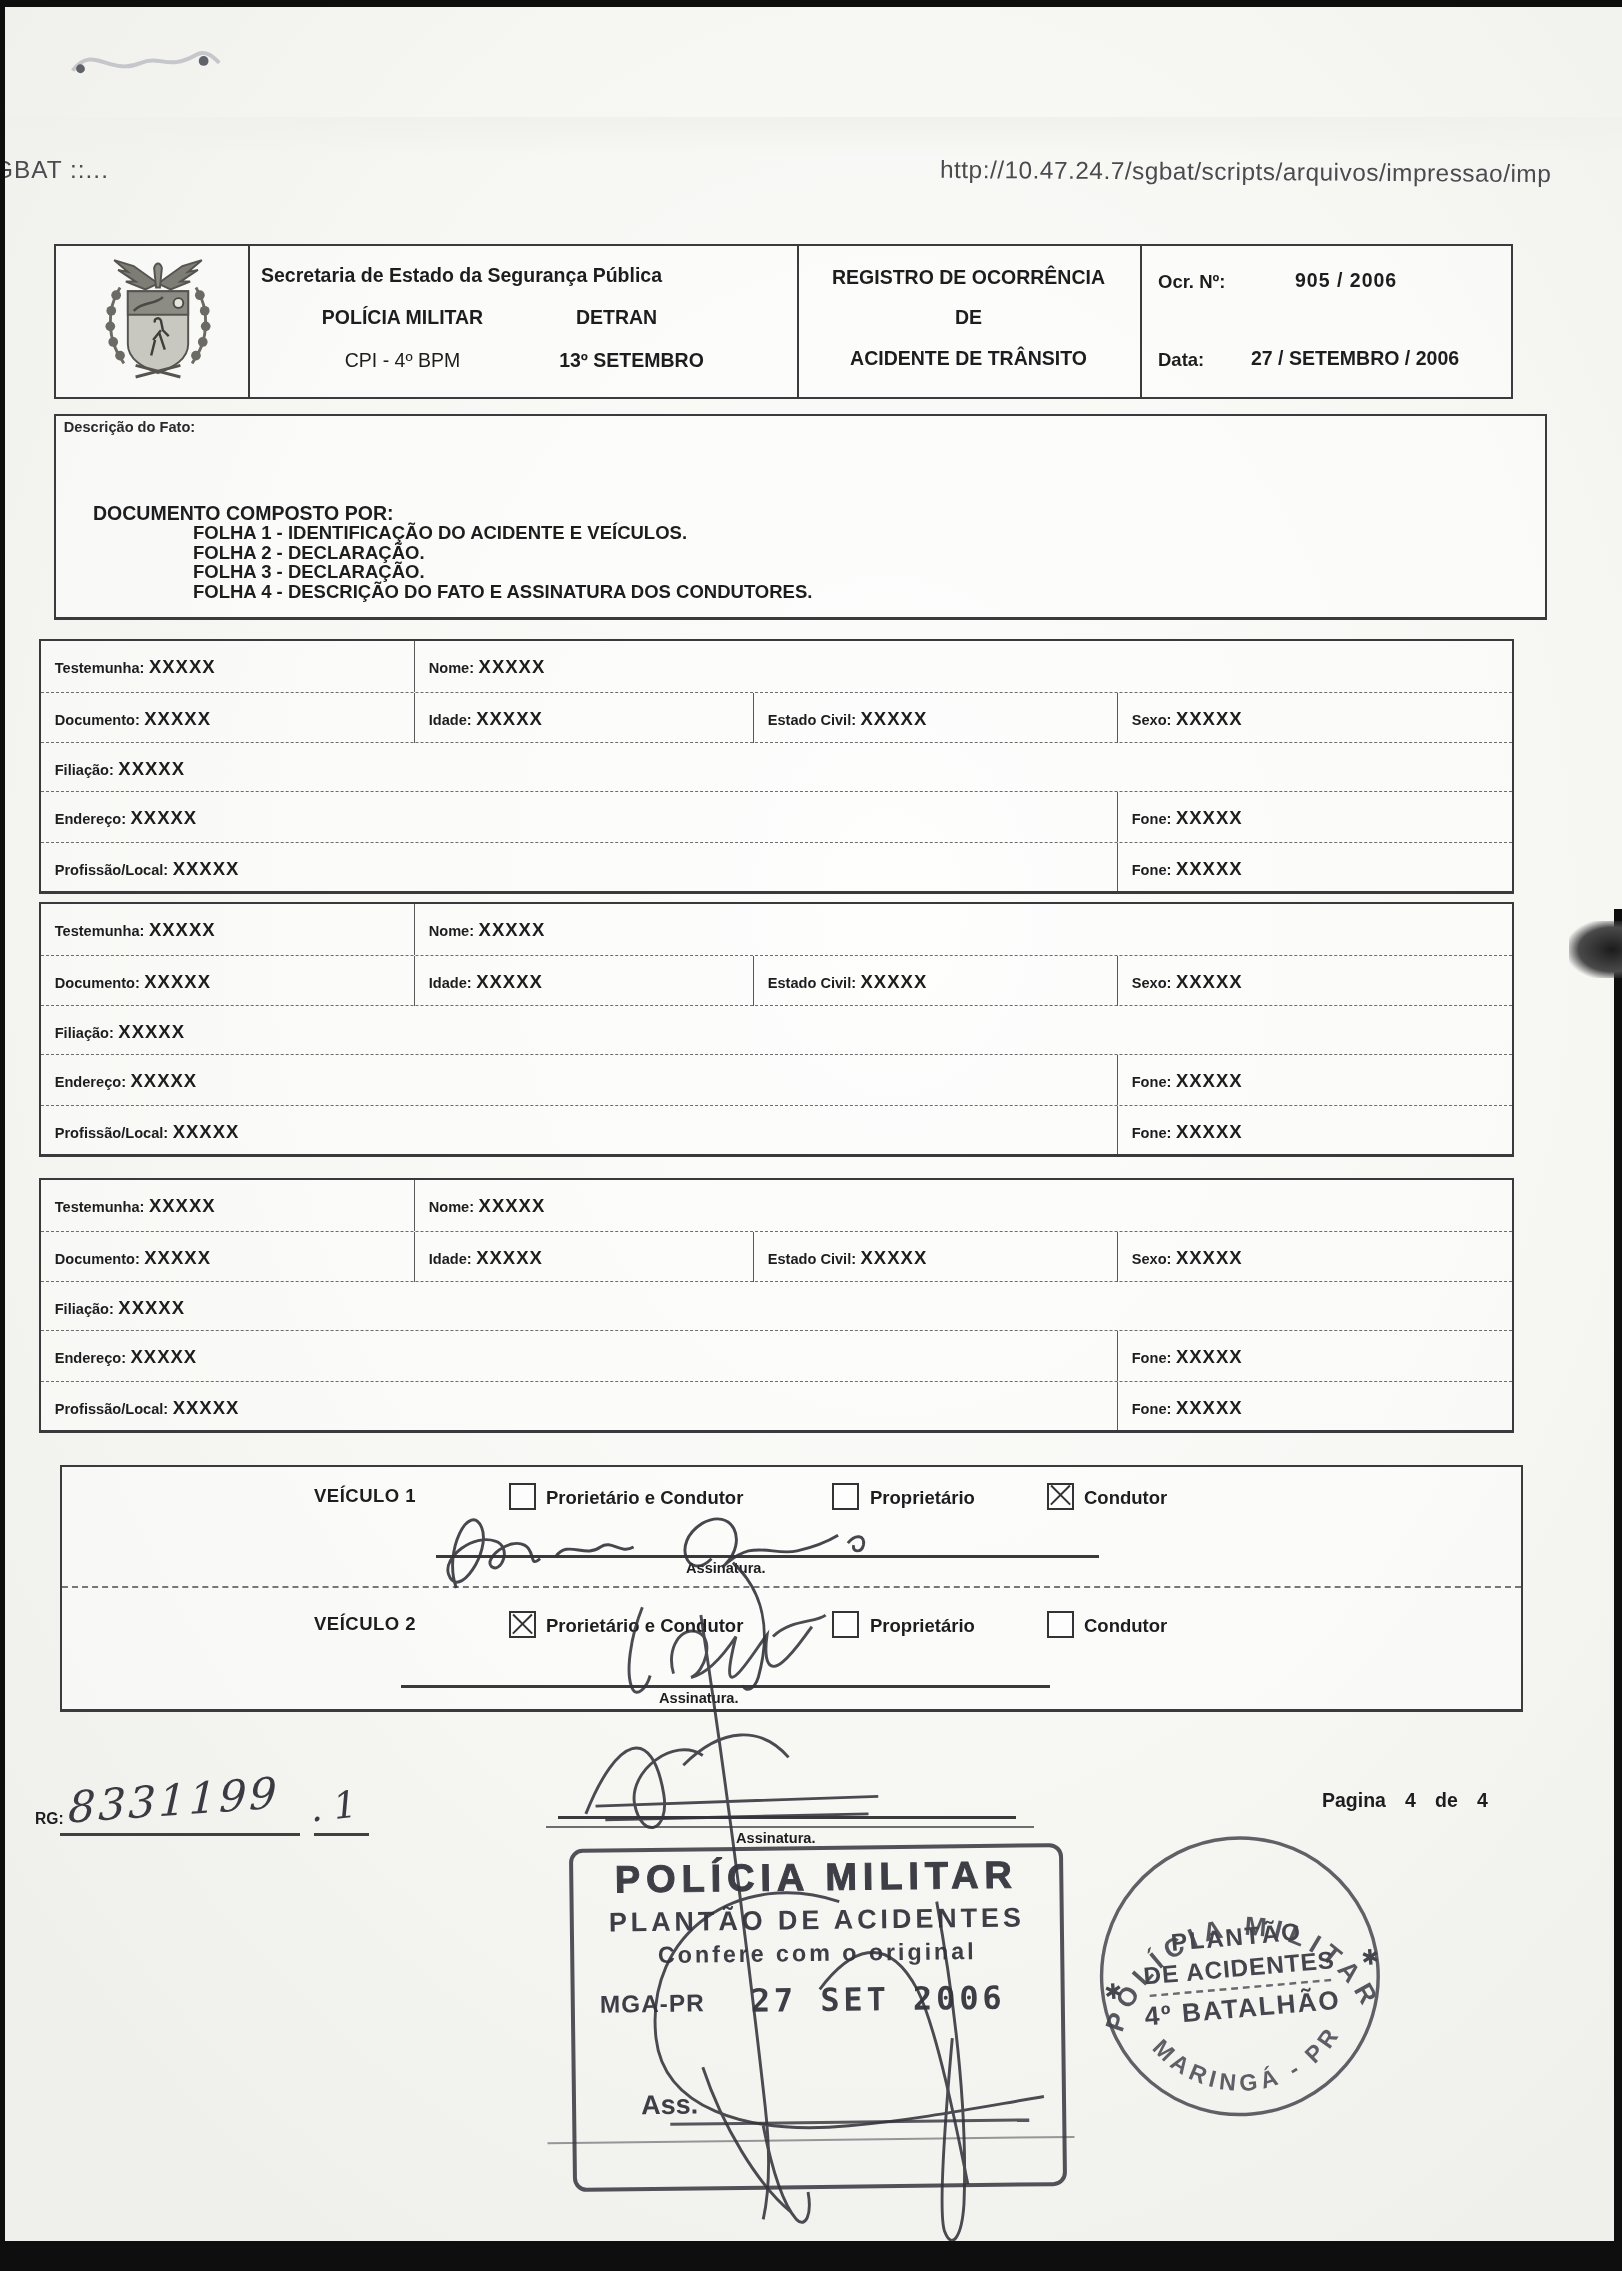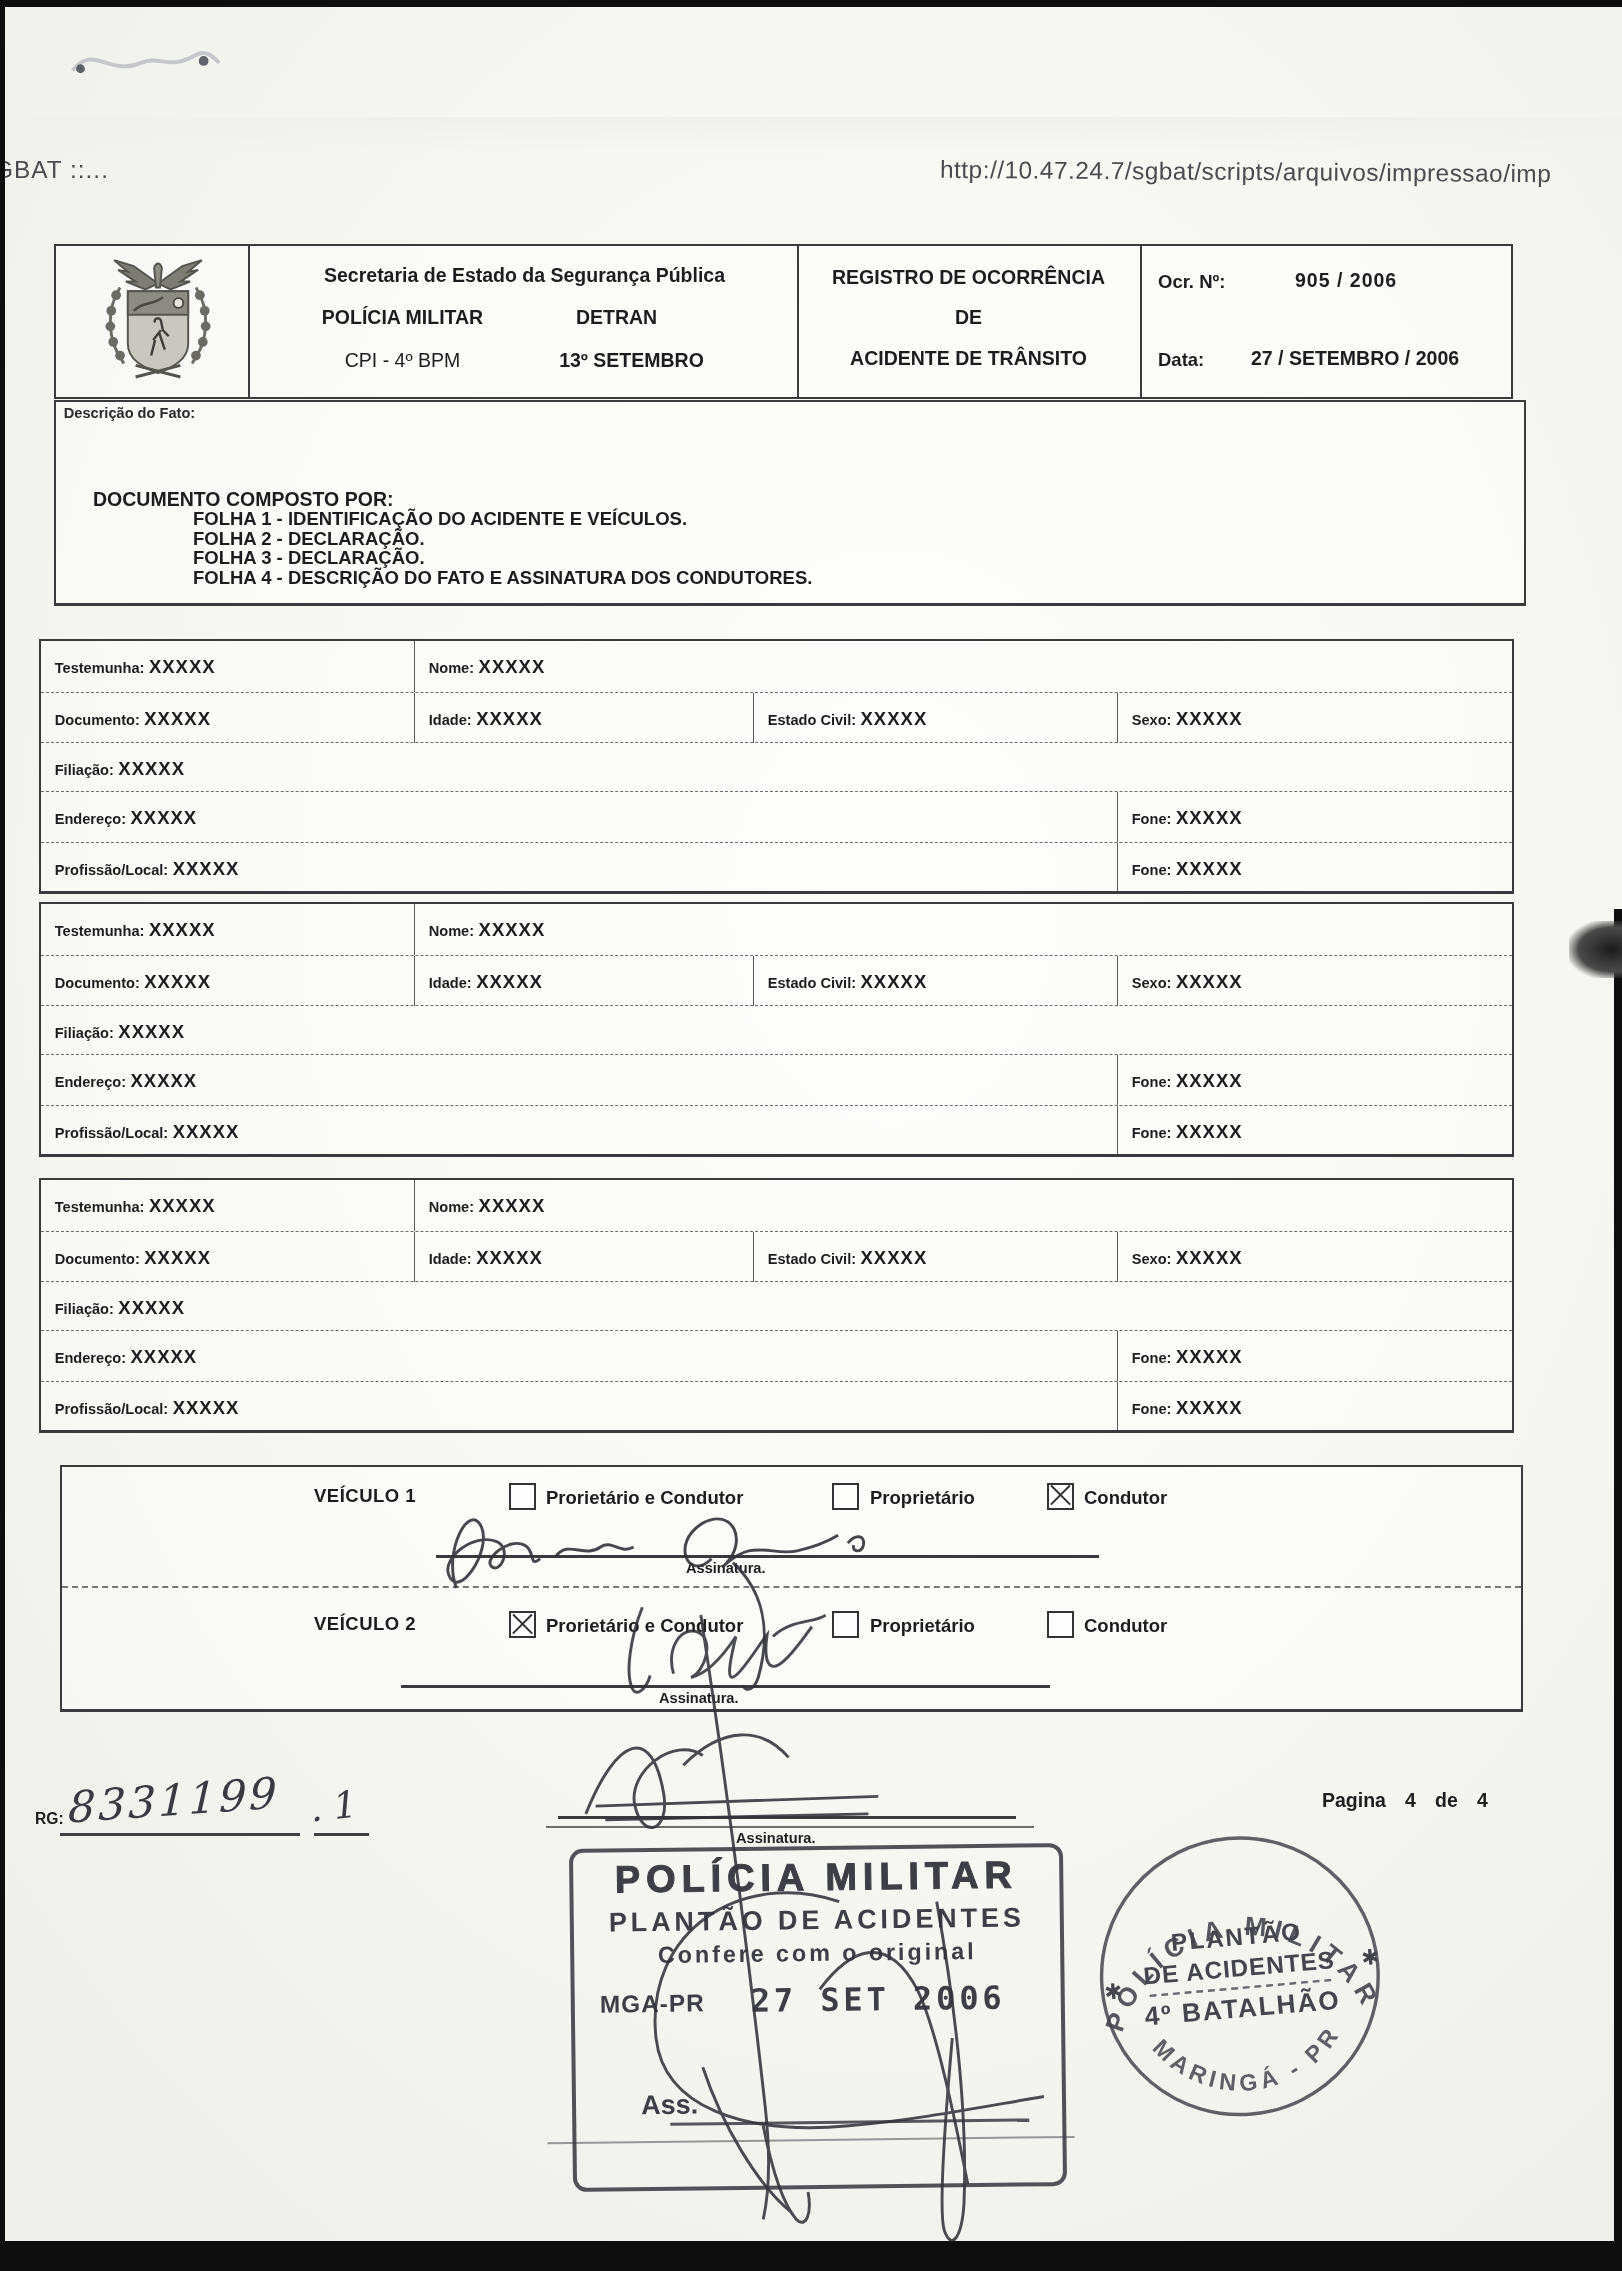--- a/index.html
+++ b/index.html
@@ -25,36 +25,36 @@
   .browser-bar .btitle{position:absolute;left:-5.9px;top:7.8px;letter-spacing:1px;}
   .browser-bar .burl{position:absolute;right:72px;top:9.8px;letter-spacing:0.5px;transform:rotate(.4deg);}
 
   
   .docbox{position:absolute;border:2px solid #3b3b3d;background:rgba(255,255,255,.45);}
 
   
   .hdr{left:54px;top:244px;width:1455px;height:151px;border-bottom-width:2.9px;}
   .hdr .vline{position:absolute;top:0;bottom:0;width:2px;background:#3b3b3d;}
   .hdr .cell-label{font-weight:bold;}
-  .hdr .org-line1{position:absolute;left:205px;top:17.6px;width:527px;text-align:center;font-size:19.5px;font-weight:bold;}
+  .hdr .org-line1{position:absolute;left:205px;top:17.6px;width:527px;text-align:left;font-size:19.5px;font-weight:bold;}
   .hdr .org-a{position:absolute;left:244px;top:60px;width:205px;text-align:center;font-size:19.5px;font-weight:bold;}
   .hdr .org-b{position:absolute;left:468px;top:60px;width:185px;text-align:center;font-size:19.5px;font-weight:bold;}
   .hdr .org-c{position:absolute;left:244px;top:103px;width:205px;text-align:center;font-size:19.5px;font-weight:normal;}
   .hdr .org-d{position:absolute;left:468px;top:103px;width:215px;text-align:center;font-size:19.5px;font-weight:bold;}
   .hdr .t1{position:absolute;left:741px;top:19.5px;width:343px;text-align:center;font-size:19.5px;font-weight:bold;}
   .hdr .t2{position:absolute;left:741px;top:60px;width:343px;text-align:center;font-size:19.5px;font-weight:bold;}
   .hdr .t3{position:absolute;left:741px;top:101px;width:343px;text-align:center;font-size:19.5px;font-weight:bold;}
   .hdr .ocr-l{position:absolute;left:1102px;top:25px;font-size:18.5px;font-weight:bold;}
   .hdr .ocr-v{position:absolute;left:1239px;top:23.4px;font-size:19.5px;font-weight:bold;letter-spacing:1px;}
   .hdr .dat-l{position:absolute;left:1102px;top:103px;font-size:18.5px;font-weight:bold;}
   .hdr .dat-v{position:absolute;left:1195px;top:101px;font-size:19.5px;font-weight:bold;}
   .logo-wrap{position:absolute;left:29px;top:7.8px;width:146px;height:135px;}
 
   
-  .desc{left:54px;top:400px;width:1468px;height:201px;border-bottom-width:3.9px;}
+  .desc{left:54px;top:414px;width:1468px;height:201px;border-bottom-width:3.9px;padding-left:21px;}
   .desc .sec-label{position:absolute;left:7.8px;top:2.9px;font-size:14.6px;font-weight:bold;color:#2a2a2c;}
   .desc .d1{position:absolute;left:37px;top:41px;font-size:19.5px;font-weight:bold;letter-spacing:0.2px;}
   .desc .d2{position:absolute;left:37px;top:86px;font-size:19.5px;font-weight:bold;}
   .desc .dlist{position:absolute;left:137px;top:107px;font-size:18.5px;font-weight:bold;line-height:19.5px;}
 
   
   .wit{position:absolute;left:39px;width:1471px;height:250px;border:2px solid #3a3a3c;border-bottom-width:3.9px;background:rgba(255,255,255,.4);}
   .wit .row{position:absolute;left:0;width:100%;box-sizing:border-box;}
   .wit .row + .row{border-top:1.5px dashed #6d6d70;}
   .wit .r1{top:0;height:51px;}

